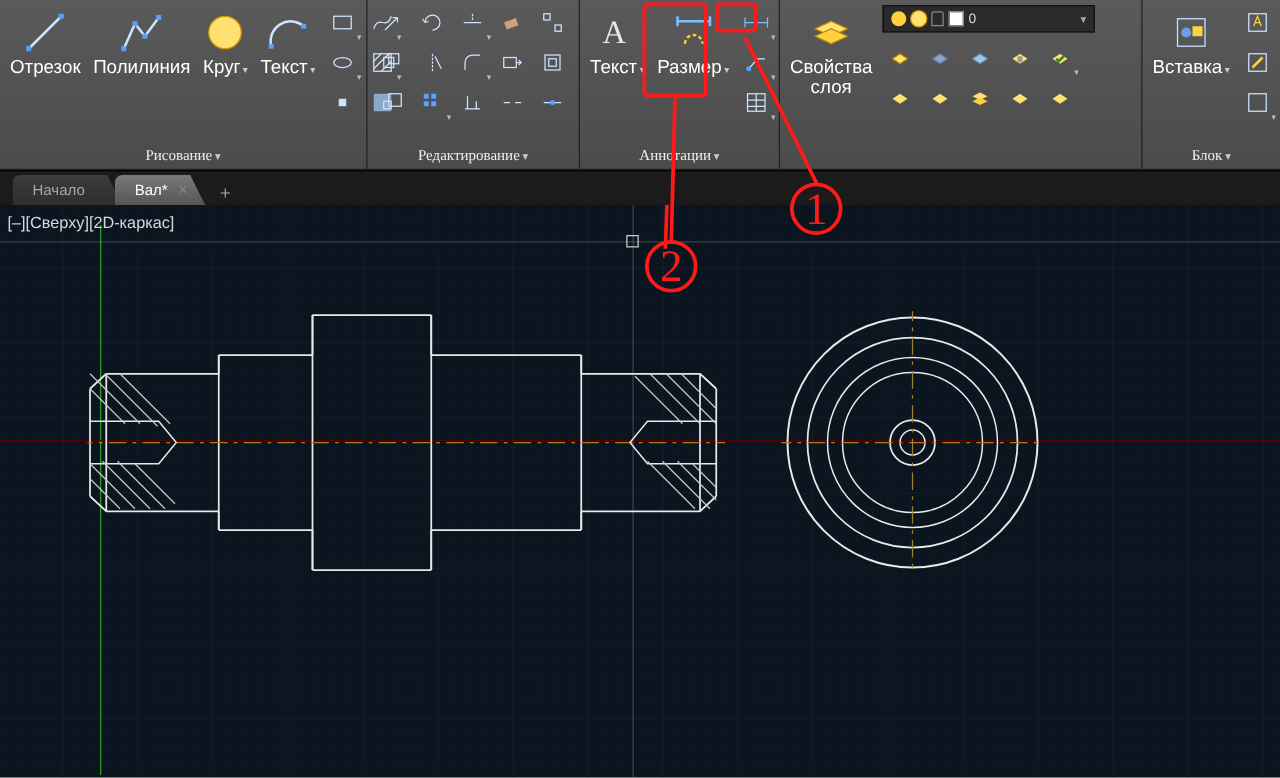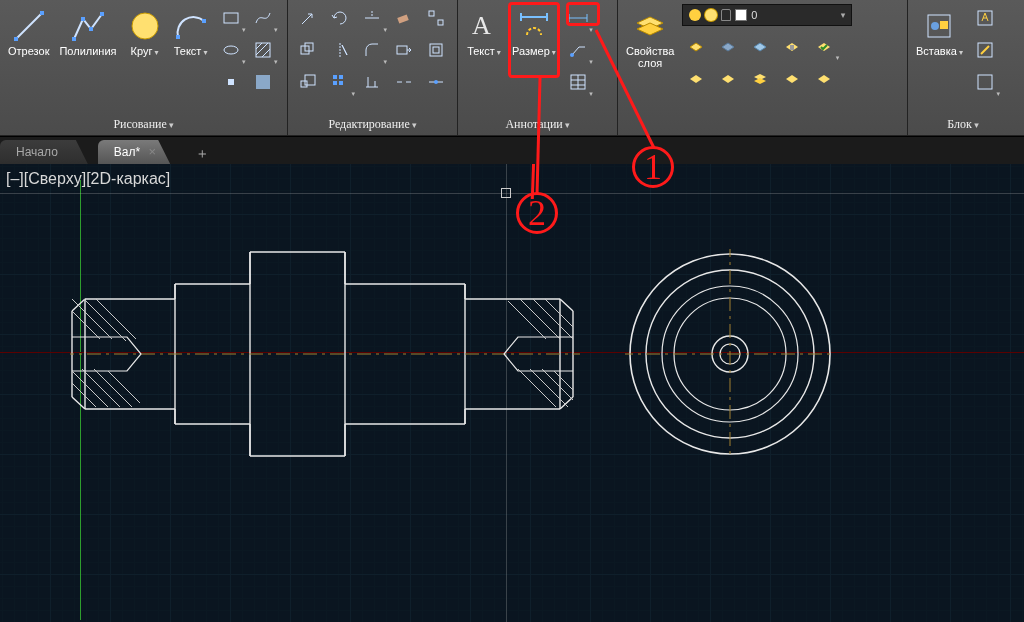--- a/index.html
+++ b/index.html
@@ -57,21 +57,21 @@
     align-items: center;
     gap: 2px;
     cursor: pointer;
     padding: 4px 2px;
   }
   .big-btn .icon {
     width: 36px; height: 36px;
     display:flex; align-items:center; justify-content:center;
   }
   .big-btn .lbl {
-    font-size: 11px;
+    font-size: 15px;
     color: #fff;
     text-align: center;
     line-height: 1.05;
     white-space: pre-line;
   }
   .big-btn .drop::after {
     content: "▾";
     font-size: 8px; color:#ccc;
     margin-left:2px;
   }
@@ -117,21 +117,22 @@
     border-radius:4px;
     pointer-events:none;
   }
 
   
   .doc-tabs {
     display:flex;
     align-items:flex-end;
     height:28px;
     background:#1b1b1b;
-    gap:16px;
+    padding-left:10px;
+    gap:0;
     box-shadow: inset 0 1px 0 #000;
   }
   .doc-tab {
     height:24px;
     padding:0 30px 0 16px;
     font-size:12px;
     color:#a8a8a8;
     background:linear-gradient(#3c3c3c,#2e2e2e);
     border-radius:6px 12px 0 0;
     display:flex; align-items:center;
@@ -178,21 +179,21 @@
   }
   .grid.minor {
     background-image:
       linear-gradient(#0f1e28 1px, transparent 1px),
       linear-gradient(90deg, #0f1e28 1px, transparent 1px);
     background-size: 12px 12px;
     opacity:0.35;
   }
   .vp-label {
     position:absolute; top:6px; left:6px;
-    color:#d8d8d8; font-size:16px;
+    color:#d8d8d8; font-size:13px;
     background:transparent;
   }
   .ucs-y {
     position:absolute; top:16px; left:80px;
     width:1px; height:440px;
     background:#2e9e2e;
   }
   .centerline-h {
     position:absolute; top:188px; left:0; right:0;
     height:0;

